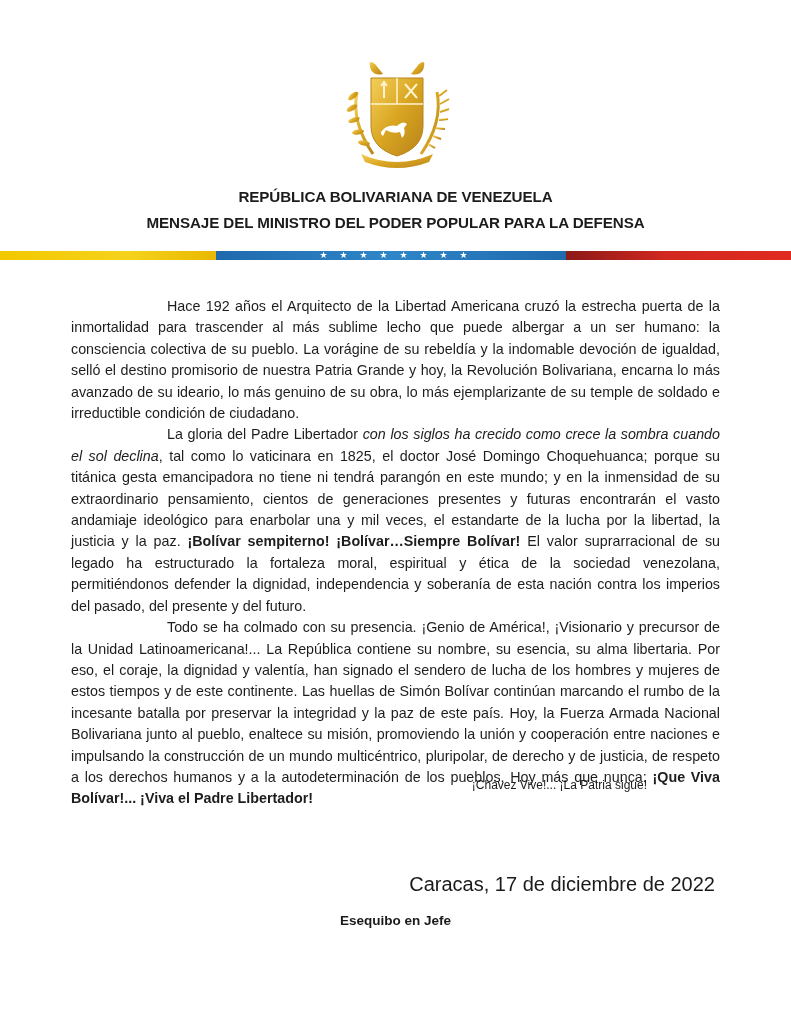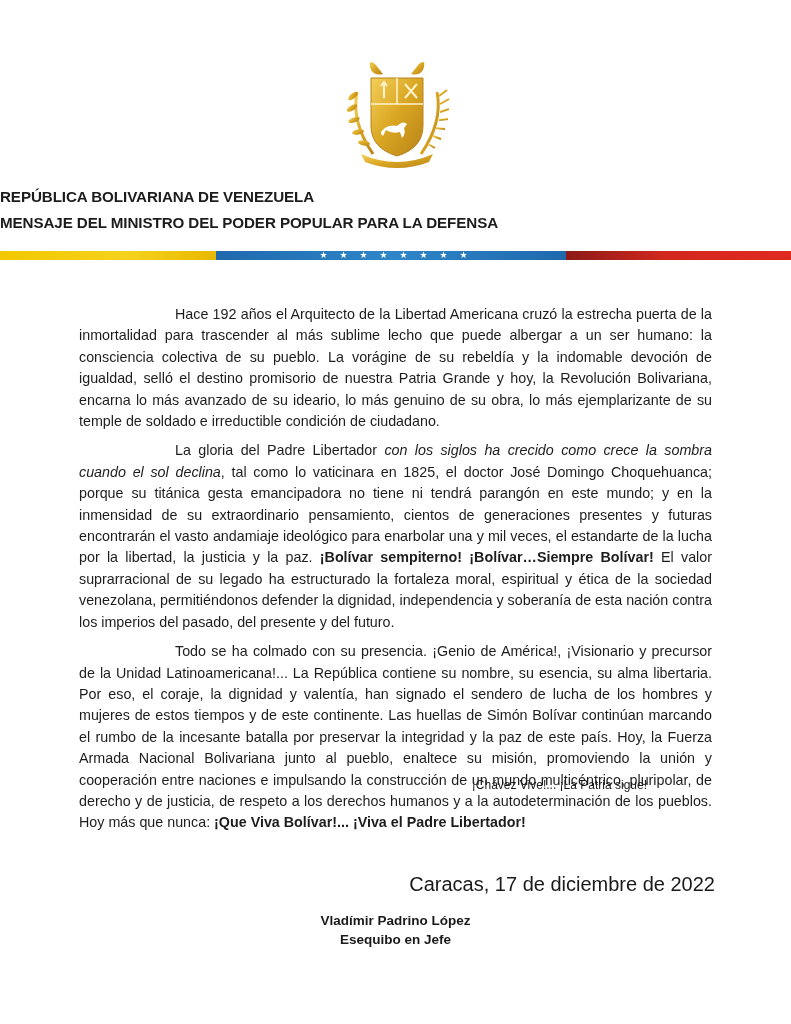--- a/index.html
+++ b/index.html
@@ -1,31 +1,31 @@
 <!DOCTYPE html>
 <html><head>
 <meta charset="utf-8">
 <style>
   html, body { margin: 0; padding: 0; background: #ffffff; }
   body { width: 791px; height: 1024px; position: relative; overflow: hidden;
          font-family: "Liberation Sans", "DejaVu Sans", sans-serif; color: #1a1a1a; }
   .crest { position: absolute; left: 335px; top: 52px; width: 124px; height: 124px; }
-  .title { position: absolute; left: 0; width: 791px; text-align: left; font-weight: bold;
+  .title { position: absolute; left: 0; width: 791px; text-align: center; font-weight: bold;
            font-size: 15.2px; letter-spacing: -0.1px; color: #1c1c1c; }
   .t1 { top: 188px; }
   .t2 { top: 214px; }
   .flagbar { position: absolute; left: 0; top: 251px; width: 791px; height: 9px; display: flex; }
   .fb-yellow { width: 216px; height: 100%; background: linear-gradient(90deg, #f2c800, #f5d21c 60%, #e9b800); }
   .fb-blue { width: 350px; height: 100%; background: linear-gradient(90deg, #1f69ad, #2e86c8 50%, #1f69ad); position: relative; }
   .fb-red { flex: 1; height: 100%; background: linear-gradient(90deg, #8c1a17, #d2281f 45%, #e02a20); }
   .stars { position: absolute; left: 102px; top: -1px; display: flex; gap: 9px; }
   .star { color: #ffffff; font-size: 9px; line-height: 11px; width: 11px; text-align: center; }
   .body-text { position: absolute; left: 71px; width: 649px; font-size: 14.3px; line-height: 21.4px;
                text-align: justify; color: #1d1d1d; }
-  .body-text p { margin: 8px; text-indent: 96px; }
+  .body-text p { margin: 0; text-indent: 96px; }
   .p1 { top: 296px; }
   .closing { position: absolute; left: 0; width: 647px; top: 775px; text-align: right;
              font-size: 12px; line-height: 21px; }
   .dateline { position: absolute; right: 76px; top: 873px; font-size: 20px; }
   .signature { position: absolute; left: 0; width: 791px; top: 911px; text-align: center;
                font-weight: bold; font-size: 13.5px; line-height: 19px; }
 </style>
 </head>
 <body>
 
@@ -101,15 +101,14 @@
   <p><span>Todo se ha colmado con su presencia. ¡Genio de América!, ¡Visionario y precursor de la Unidad Latinoamericana!... La República contiene su nombre, su esencia, su alma libertaria. Por eso, el coraje, la dignidad y valentía, han signado el sendero de lucha de los hombres y mujeres de estos tiempos y de este continente. Las huellas de Simón Bolívar continúan marcando el rumbo de la incesante batalla por preservar la integridad y la paz de este país. Hoy, la Fuerza Armada Nacional Bolivariana junto al pueblo, enaltece su misión, promoviendo la unión y cooperación entre naciones e impulsando la construcción de un mundo multicéntrico, pluripolar, de derecho y de justicia, de respeto a los derechos humanos y a la autodeterminación de los pueblos. Hoy más que nunca: </span><b>¡Que Viva Bolívar!... ¡Viva el Padre Libertador!</b></p>
 </div>
 
 <div class="closing">
   <div>¡Chávez Vive!... ¡La Patria sigue!</div>
 </div>
 
 <div class="dateline">Caracas, 17 de diciembre de 2022</div>
 
 <div class="signature">
-  <div>Vladímir Padrino López</div>
   <div>Esequibo en Jefe</div>
 </div>
 
 </body></html>

